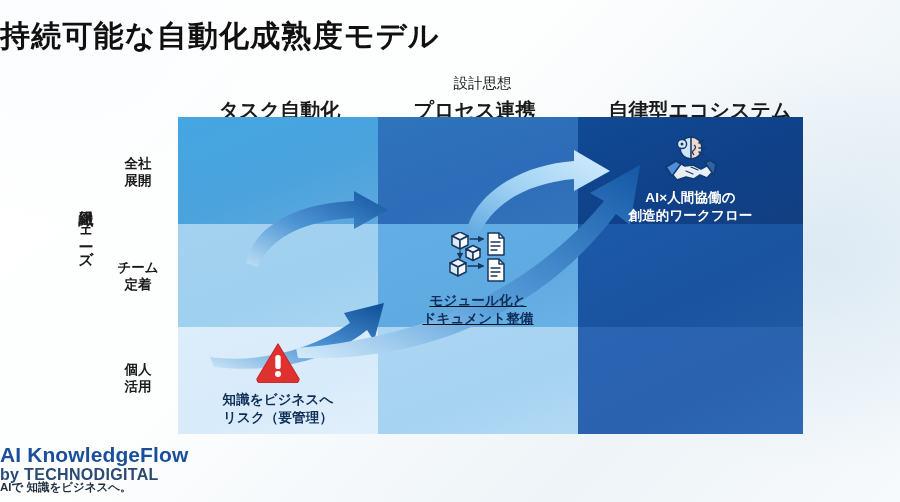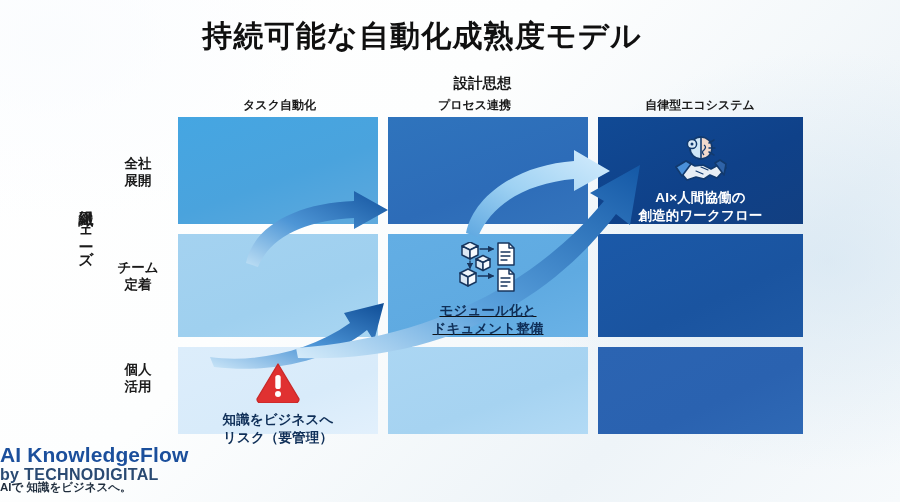--- a/index.html
+++ b/index.html
@@ -15,33 +15,32 @@
     position: absolute; inset: 0;
     background:
       radial-gradient(ellipse 420px 300px at 92% 52%, rgba(205,225,240,.55) 0%, rgba(255,255,255,0) 70%),
       radial-gradient(ellipse 380px 260px at 6% 8%, rgba(250,252,254,.9) 0%, rgba(255,255,255,0) 70%);
     pointer-events: none;
   }
 
   
   .title {
     position: absolute; top: 16px; left: 0; width: 844px;
-    text-align: center;
     font-size: 30px; font-weight: 700; letter-spacing: .04em;
     color: #101010;
   }
 
   
   .x-axis-title {
     position: absolute; top: 74px; left: 381px; width: 203px;
-    text-align: center; font-size: 14.5px; font-weight: 700; color: #1a1a1a;
+    text-align: center; font-size: 14.5px; font-weight: 400; color: #1a1a1a;
   }
   .col-head {
     position: absolute; top: 97px;
-    text-align: center; font-size: 12px; font-weight: 600; color: #1a1a1a;
+    text-align: center; font-size: 20px; font-weight: 600; color: #1a1a1a;
   }
   #ch0 { left: 178px; width: 203px; }
   #ch1 { left: 373px; width: 203px; }
   #ch2 { left: 597px; width: 206px; }
 
   .y-axis-title {
     position: absolute; left: 76px; top: 228px;
     font-size: 15px; font-weight: 700; color: #1a1a1a;
     writing-mode: vertical-rl; text-orientation: upright;
     letter-spacing: .09em;
@@ -56,21 +55,21 @@
   #rh1 { top: 260px; }
   #rh2 { top: 362px; }
 
   
   .grid {
     position: absolute; left: 178px; top: 117px;
     width: 625px; height: 317px;
     display: grid;
     grid-template-columns: 200px 200px 1fr;
     grid-template-rows: 107px 103px 1fr;
-    gap: 10px;
+    gap: 0;
   }
   .cell { position: relative; overflow: visible; }
 
   .c-r0c0 { background: linear-gradient(160deg,#45a6e2 0%,#4aa3dd 55%,#5ea9dd 100%); }
   .c-r0c1 { background: linear-gradient(160deg,#2f74bd 0%,#2d6cb8 60%,#3474bc 100%); }
   .c-r0c2 { background: linear-gradient(155deg,#114a95 0%,#0f4189 55%,#123f81 100%); }
   .c-r1c0 { background: linear-gradient(160deg,#a4d2f0 0%,#9fd0ef 60%,#a9d6f2 100%); }
   .c-r1c1 { background: linear-gradient(160deg,#63aee4 0%,#5faae1 60%,#6ab2e6 100%); }
   .c-r1c2 { background: linear-gradient(155deg,#1b59a8 0%,#1a54a0 60%,#1f59a4 100%); }
   .c-r2c0 { background: linear-gradient(160deg,#dcedfb 0%,#d8ebfa 60%,#e2f0fc 100%); }

